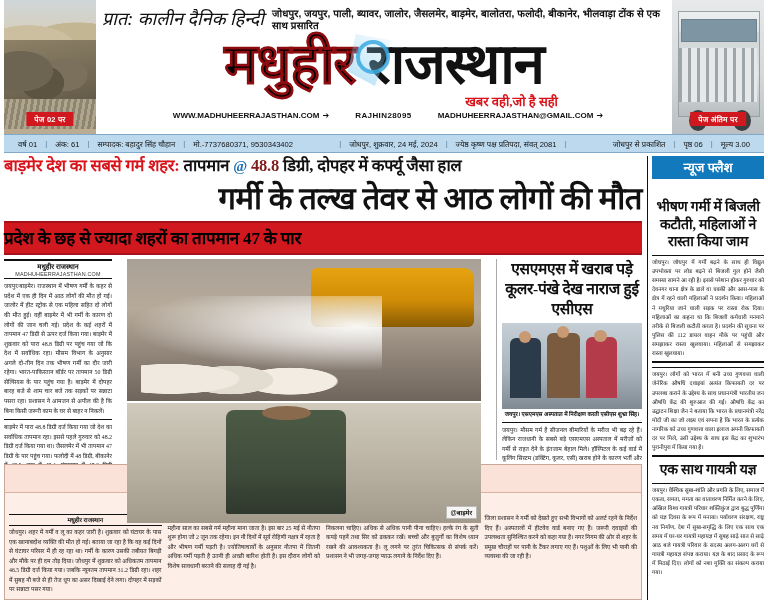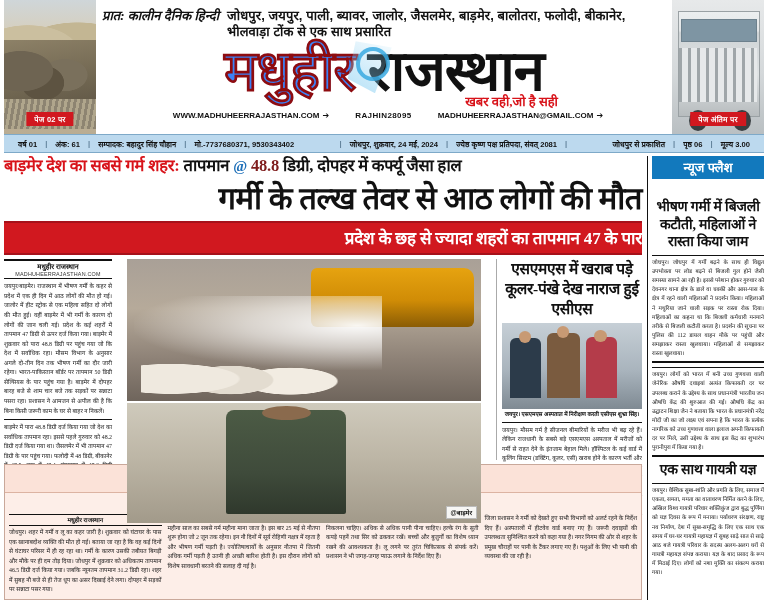--- a/index.html
+++ b/index.html
@@ -37,68 +37,68 @@
   .photo-right .wheel{position:absolute;left:18%;bottom:2%;width:20%;height:16%;
       background:#3a3f42;border-radius:50%;}
   .photo-right .wheel2{position:absolute;right:14%;bottom:2%;width:20%;height:16%;
       background:#3a3f42;border-radius:50%;}
   .page-badge{position:absolute;left:50%;transform:translateX(-50%);bottom:8px;
       background:#d1181f;color:#fff;font-size:7.5px;font-weight:bold;
       padding:2px 8px;letter-spacing:.2px;white-space:nowrap;}
 
   .masthead-center{flex:1;position:relative;padding:2px 6px 0 6px;}
   .tagline-row{display:flex;align-items:flex-start;gap:8px;}
-  .kicker{font-family:"Liberation Serif","DejaVu Serif",serif;font-weight:bold;
-      font-style:italic;font-size:13px;white-space:nowrap;margin-top:4px;}
-  .cities{font-size:13px;font-weight:bold;letter-spacing:.1px;margin-top:6px;
+  .kicker{font-family:"Liberation Serif","DejaVu Serif",serif;font-weight:normal;
+      font-style:italic;font-size:18px;white-space:nowrap;margin-top:4px;}
+  .cities{font-size:10px;font-weight:bold;letter-spacing:.1px;margin-top:6px;
       line-height:1.2;flex:1;}
   .logo-wrap{position:relative;height:74px;margin-top:-4px;text-align:center;}
   .logo-red,.logo-black{
       font-family:"Liberation Serif","DejaVu Serif",serif;font-weight:bold;
       font-size:56px;line-height:72px;letter-spacing:-1px;display:inline-block;
       vertical-align:middle;}
-  .logo-red{color:#3b82f6;text-align:right;-webkit-text-stroke:1px #8e0c10;}
+  .logo-red{color:#000000;text-align:right;-webkit-text-stroke:1px #8e0c10;}
   .logo-black{color:#111;margin-left:8px;}
   .logo-globe{position:absolute;left:48%;top:6px;width:46px;height:56px;
       transform:translateX(-50%);pointer-events:none;}
   .logo-globe .ring{position:absolute;left:6px;top:6px;width:26px;height:26px;
       border:4px solid #3aa9e0;border-radius:50%;opacity:.85;}
   .logo-globe .sweep{position:absolute;left:-2px;top:0px;width:44px;height:52px;
       background:linear-gradient(30deg,rgba(120,200,240,.55),rgba(190,230,248,.12));
       clip-path:polygon(18% 0,100% 12%,62% 100%,0 72%);}
   .slogan{position:absolute;right:114px;top:92px;color:#d8131a;font-weight:bold;
       font-size:13px;font-family:"Liberation Serif","DejaVu Serif",serif;}
   .contact-row{position:absolute;left:8px;right:0;bottom:14px;display:flex;
       justify-content:center;align-items:center;gap:26px;font-size:8px;font-weight:bold;}
   .contact-row .cursor{display:inline-block;margin-left:3px;}
   .regno{letter-spacing:.4px;}
 
   
   .infobar{background:#bcd9ee;border-top:1px solid #7ea9c8;border-bottom:1px solid #7ea9c8;
-      display:flex;align-items:center;height:17px;font-size:7.6px;font-weight:bold;
+      display:flex;align-items:center;height:17px;font-size:7.6px;font-weight:normal;
       padding:0 6px;gap:0;}
   .infobar span.cell{padding:0 8px;white-space:nowrap;}
   .infobar span.sep{color:#5d7f97;}
   .infobar .spacer{flex:1;}
 
   
   .content{display:flex;gap:5px;margin-top:3px;height:444px;}
   .left-main{flex:1;display:flex;flex-direction:column;}
   .news-flash{width:112px;flex:0 0 112px;border-left:1px solid #111;padding-left:4px;}
 
   
   .superhead{display:flex;align-items:baseline;gap:4px;font-weight:bold;font-size:16.5px;
       font-family:"Liberation Serif","DejaVu Serif",serif;line-height:1.25;
       white-space:nowrap;letter-spacing:-.2px;}
   .superhead .red{color:#d8131a;}
   .superhead .at{color:#1d6fb8;font-size:15px;}
   .superhead .temp{color:#7f1d1d;}
   .mainhead{font-family:"Liberation Serif","DejaVu Serif",serif;font-weight:bold;
       font-size:31px;line-height:1.15;letter-spacing:-.5px;margin-top:4px;text-align:right;}
-  .redbanner{background:#d1181f;color:#ffffff;text-align:right;font-weight:bold;
+  .redbanner{background:#d1181f;color:#000000;text-align:left;font-weight:bold;
       font-size:17px;font-family:"Liberation Serif","DejaVu Serif",serif;
       padding:3px 0 4px;margin:5px 0 4px;letter-spacing:-.2px;
       border-top:2px solid #a6111a;border-bottom:2px solid #a6111a;}
 
   
   .cols3{display:flex;gap:15px;flex:1;min-height:0;}
   .col-a{width:108px;flex:0 0 108px;}
   .col-photo{flex:1;}
   .col-c{width:140px;flex:0 0 140px;border-left:1px solid #aaa;padding-left:5px;}
 

